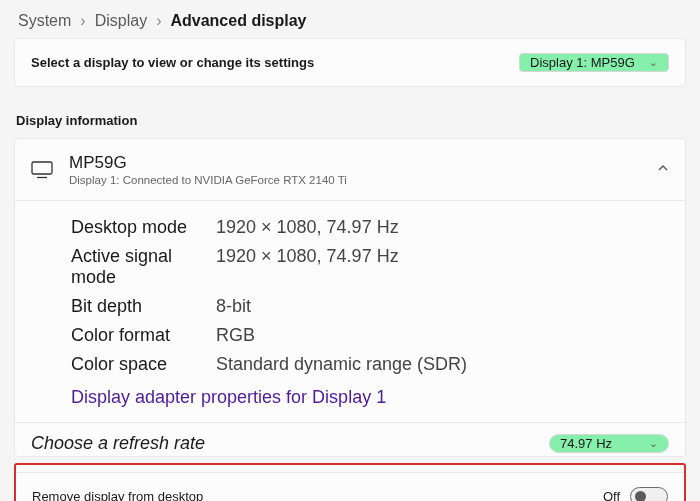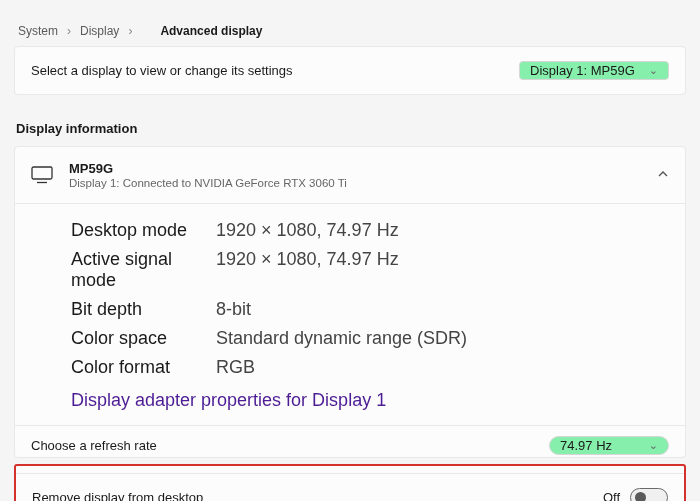--- a/index.html
+++ b/index.html
@@ -6,45 +6,45 @@
   body {
     font-family: "Segoe UI", -apple-system, sans-serif;
     background: #f5f5f5;
     width: 700px;
     height: 501px;
     overflow: hidden;
     color: #1a1a1a;
     font-size: 13px;
   }
   .breadcrumb {
-    padding: 24px 18px 8px 18px;
+    padding: 12px 18px 8px 18px;
     display: flex;
     align-items: center;
     gap: 9px;
-    font-size: 12px;
+    font-size: 16px;
   }
   .breadcrumb .crumb-link { color: #5a5a5a; font-weight: 400; cursor: pointer; }
-  .breadcrumb .crumb-current { color: #1a1a1a; font-weight: 600; margin-left: 19px; }
+  .breadcrumb .crumb-current { color: #1a1a1a; font-weight: 600; }
   .breadcrumb .chev { color: #888; }
 
   .page { padding: 0 14px; }
 
   .card {
     background: #fcfcfc;
     border: 1px solid #e8e8e8;
     border-radius: 4px;
   }
 
   .select-row {
     display: flex;
     align-items: center;
     justify-content: space-between;
     padding: 14px 16px;
   }
-  .select-row .txt { font-size: 13px; color: #1a1a1a; }
+  .select-row .txt { font-size: 13px; color: #1a1a1a; font-weight: bold; }
 
   .dropdown {
     background: #86efac;
     border: 1px solid #d6d6d6;
     border-radius: 4px;
     padding: 1px 10px;
     display: flex;
     align-items: center;
     gap: 14px;
     font-size: 13px;
@@ -60,21 +60,21 @@
     padding: 26px 2px 10px 2px;
   }
 
   .exp-header {
     display: flex;
     align-items: center;
     padding: 14px 16px;
     gap: 16px;
   }
   .monitor-icon svg { display: block; }
-  .exp-title { font-size: 13px; font-weight: 700; }
+  .exp-title { font-size: 17px; font-weight: 400; }
   .exp-sub { font-size: 11.5px; color: #666; margin-top: 1px; }
   .exp-chev { margin-left: auto; color: #555; }
 
   .info-body {
     border-top: 1px solid #e8e8e8;
     padding: 12px 16px 10px 56px;
   }
   .info-row {
     display: flex;
     padding: 4px 0;
@@ -83,21 +83,21 @@
   .info-key { width: 130px; color: #1a1a1a; }
   .info-val { color: #444; margin-left: 15px; }
   .link { color: #4c1d95; cursor: pointer; }
 
   .refresh-row {
     display: flex;
     align-items: center;
     padding: 10px 16px 2px 16px;
     border-top: 1px solid #e8e8e8;
   }
-  .refresh-text .ttl { font-size: 13px; }
+  .refresh-text .ttl { font-size: 18px; font-style: italic; }
   .refresh-text .sub { font-size: 11.5px; color: #666; margin-top: 2px; }
   .refresh-row .dropdown { margin-left: auto; border-radius: 10px; }
 
   .highlight-box {
     border: 2px solid #d4312c;
     border-radius: 3px;
     margin-top: 6px;
     background: #fcfcfc;
   }
   .remove-row {
@@ -155,21 +155,21 @@
   <div class="card">
     <div class="exp-header">
       <span class="monitor-icon">
         <svg width="22" height="18" viewBox="0 0 22 18">
             <rect x="1" y="1" width="20" height="12" rx="1.5" fill="none" stroke="#333" stroke-width="1.3"></rect>
             <line x1="6" y1="16.5" x2="16" y2="16.5" stroke="#333" stroke-width="1.3"></line>
           </svg>
       </span>
       <div>
         <div class="exp-title">MP59G</div>
-        <div class="exp-sub">Display 1: Connected to NVIDIA GeForce RTX 3060 Ti</div>
+        <div class="exp-sub">Display 1: Connected to NVIDIA GeForce RTX 2140 Ti</div>
       </div>
       <span class="exp-chev">
         <svg width="12" height="12" viewBox="0 0 12 12">
             <path d="M2 8 L6 4 L10 8" fill="none" stroke="#555" stroke-width="1.4"></path>
           </svg>
       </span>
     </div>
 
     <div class="info-body">
       <div class="info-row">
@@ -178,26 +178,26 @@
       </div>
       <div class="info-row">
         <span class="info-key">Active signal mode</span>
         <span class="info-val">1920 × 1080, 74.97 Hz</span>
       </div>
       <div class="info-row">
         <span class="info-key">Bit depth</span>
         <span class="info-val">8-bit</span>
       </div>
       <div class="info-row">
+        <span class="info-key">Color format</span>
+        <span class="info-val">RGB</span>
+      </div>
+      <div class="info-row">
         <span class="info-key">Color space</span>
         <span class="info-val">Standard dynamic range (SDR)</span>
-      </div>
-      <div class="info-row">
-        <span class="info-key">Color format</span>
-        <span class="info-val">RGB</span>
       </div>
       <div class="info-row" style="padding-top:8px;">
         <span class="link">Display adapter properties for Display 1</span>
       </div>
     </div>
 
     <div class="refresh-row">
       <div class="refresh-text">
         <div class="ttl">Choose a refresh rate</div>
       </div>

